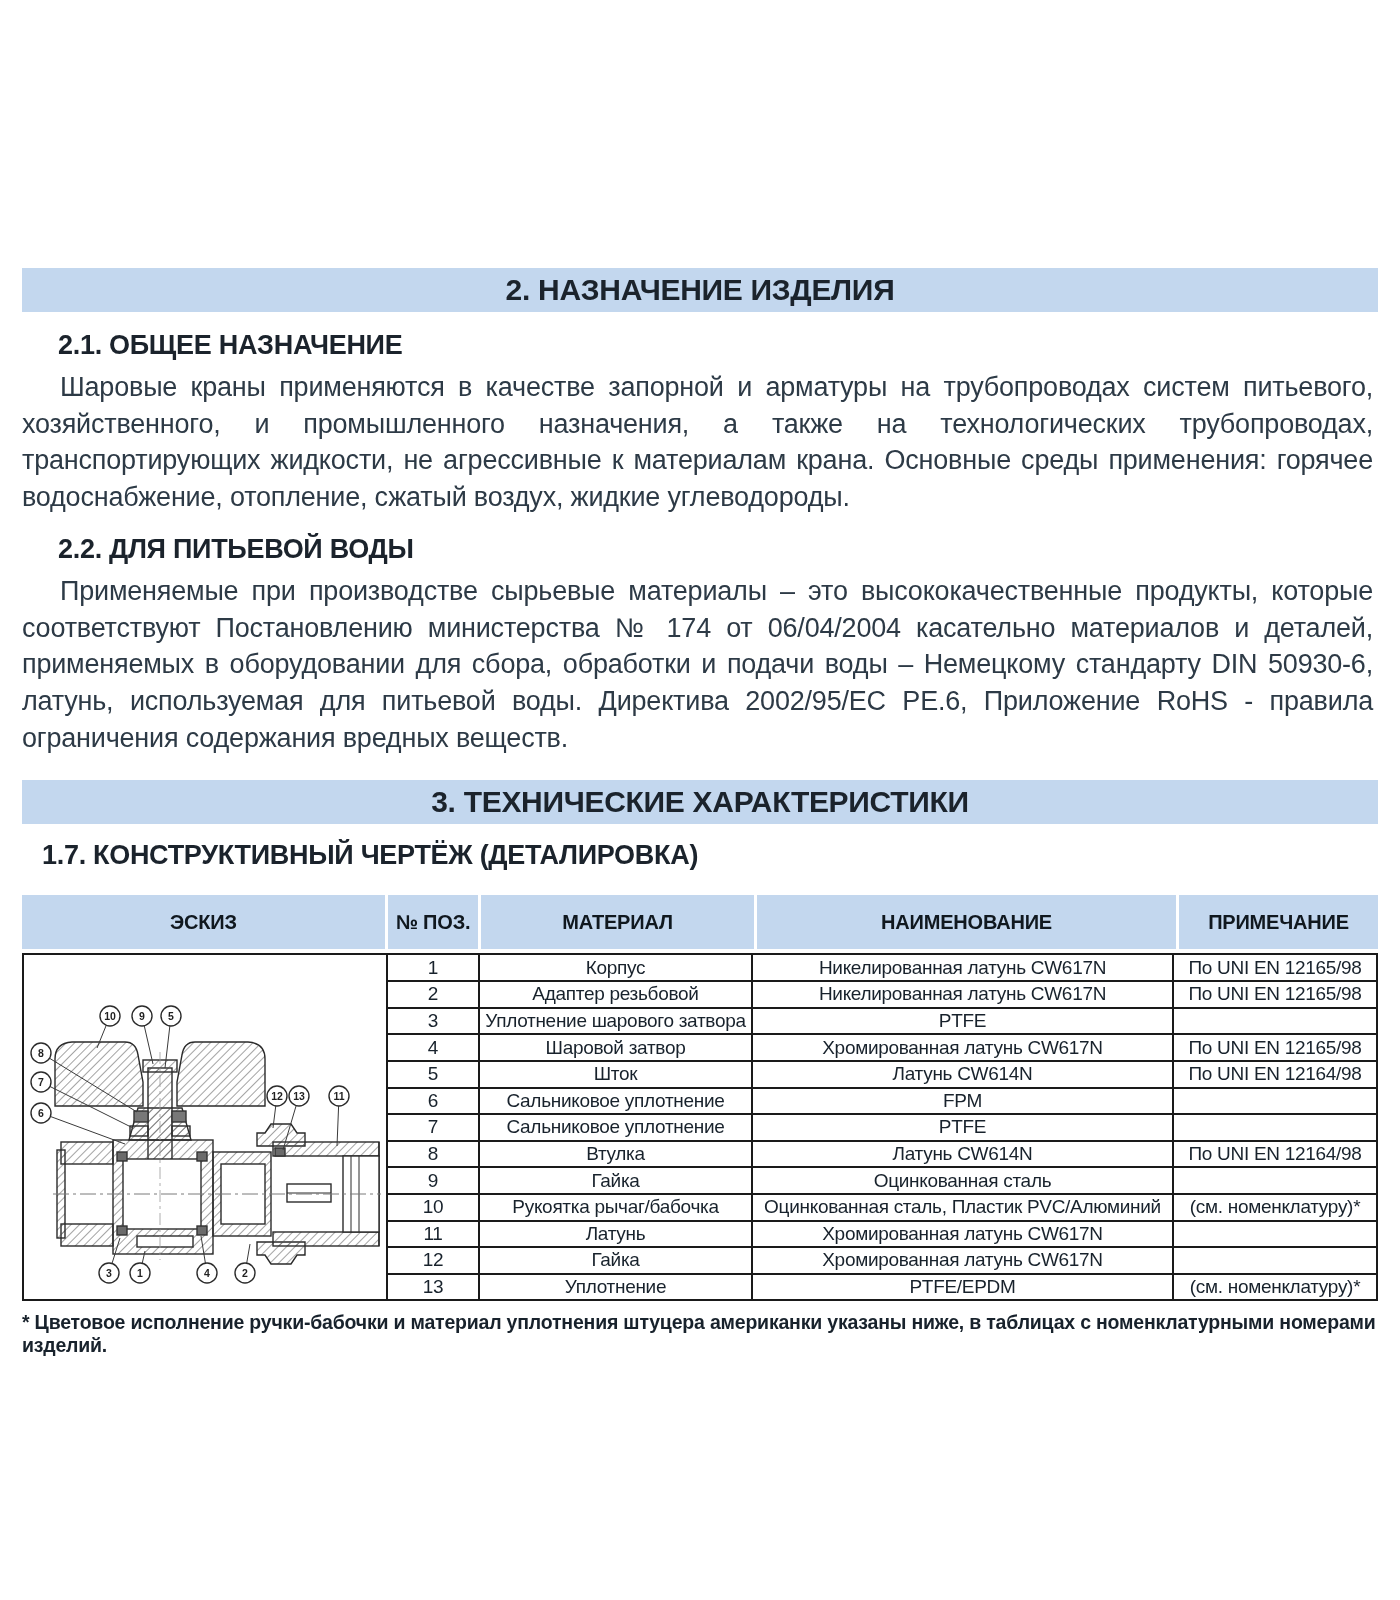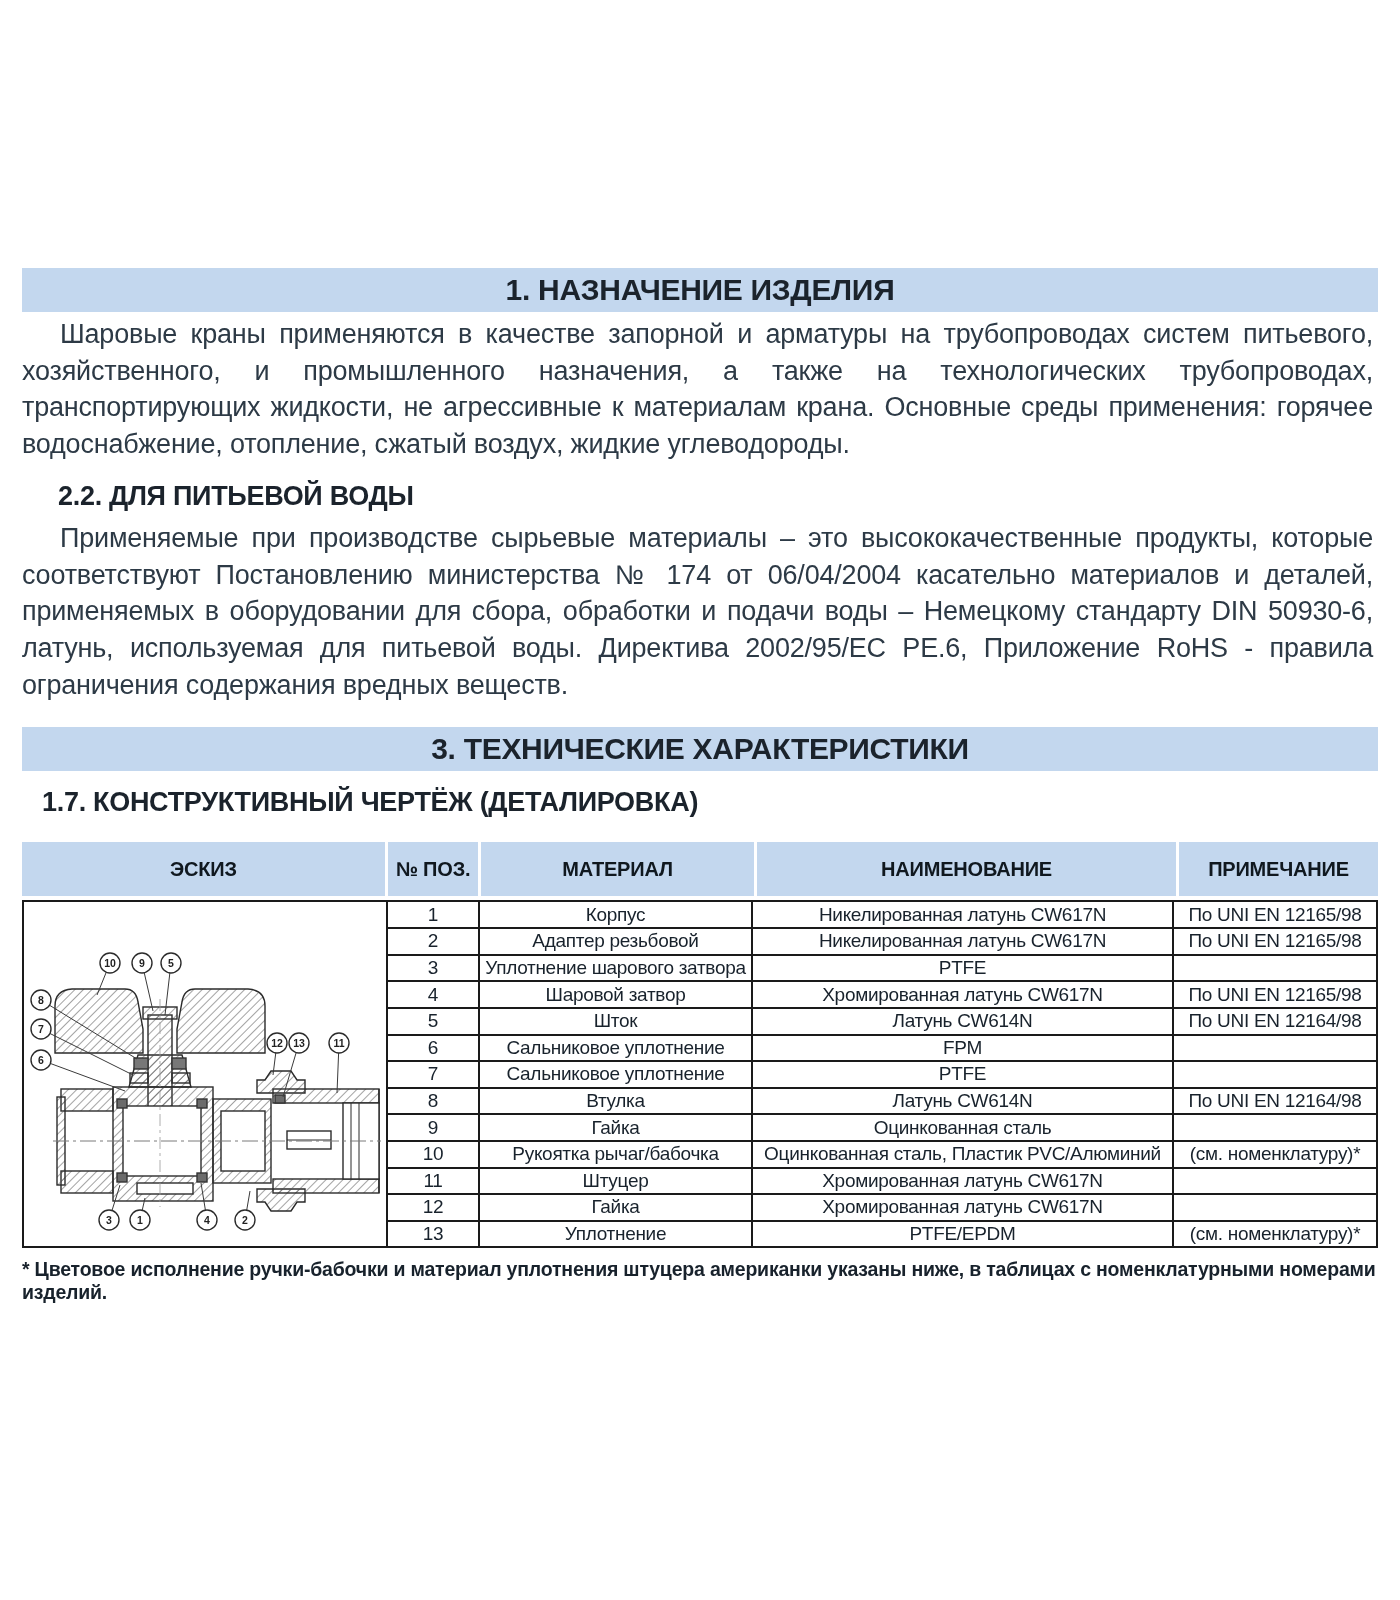--- a/index.html
+++ b/index.html
@@ -79,23 +79,24 @@
     font-size:19.5px;font-weight:600;letter-spacing:-0.2px;
     margin:10px 0 0 0;color:#18222c;
   }
 </style>
 </head>
 <body>
 
 <div class="page">
 
   <div class="band">
-    <span>1. НАЗНАЧЕНИЕ ИЗДЕЛИЯ</span>
-  </div>
-
+    <span>2. НАЗНАЧЕНИЕ ИЗДЕЛИЯ</span>
+  </div>
+
+  <div class="subheading">2.1. ОБЩЕЕ НАЗНАЧЕНИЕ</div>
   <p class="bodytext">Шаровые краны применяются в качестве запорной и арматуры на трубопроводах систем питьевого, хозяйственного, и промышленного назначения, а также на технологических трубопроводах, транспортирующих жидкости, не агрессивные к материалам крана. Основные среды применения: горячее водоснабжение, отопление, сжатый воздух, жидкие углеводороды.</p>
 
   <div class="subheading">2.2. ДЛЯ ПИТЬЕВОЙ ВОДЫ</div>
   <p class="bodytext">Применяемые при производстве сырьевые материалы – это высококачественные продукты, которые соответствуют Постановлению министерства № 174 от 06/04/2004 касательно материалов и деталей, применяемых в оборудовании для сбора, обработки и подачи воды – Немецкому стандарту DIN 50930-6, латунь, используемая для питьевой воды. Директива 2002/95/EC PE.6, Приложение RoHS - правила ограничения содержания вредных веществ.</p>
 
   <div class="band section3-band">
     <span>3. ТЕХНИЧЕСКИЕ ХАРАКТЕРИСТИКИ</span>
   </div>
 
   <div class="subheading h31">1.7. КОНСТРУКТИВНЫЙ ЧЕРТЁЖ (ДЕТАЛИРОВКА)</div>
@@ -272,21 +273,21 @@
 
   <div class="row">
     <div class="cell pos">10</div>
     <div class="cell name">Рукоятка рычаг/бабочка</div>
     <div class="cell mat">Оцинкованная сталь, Пластик PVC/Алюминий</div>
     <div class="cell note">(см. номенклатуру)*</div>
   </div>
 
   <div class="row">
     <div class="cell pos">11</div>
-    <div class="cell name">Штуцер</div>
+    <div class="cell name">Латунь</div>
     <div class="cell mat">Хромированная латунь CW617N</div>
     <div class="cell note"></div>
   </div>
 
   <div class="row">
     <div class="cell pos">12</div>
     <div class="cell name">Гайка</div>
     <div class="cell mat">Хромированная латунь CW617N</div>
     <div class="cell note"></div>
   </div>

